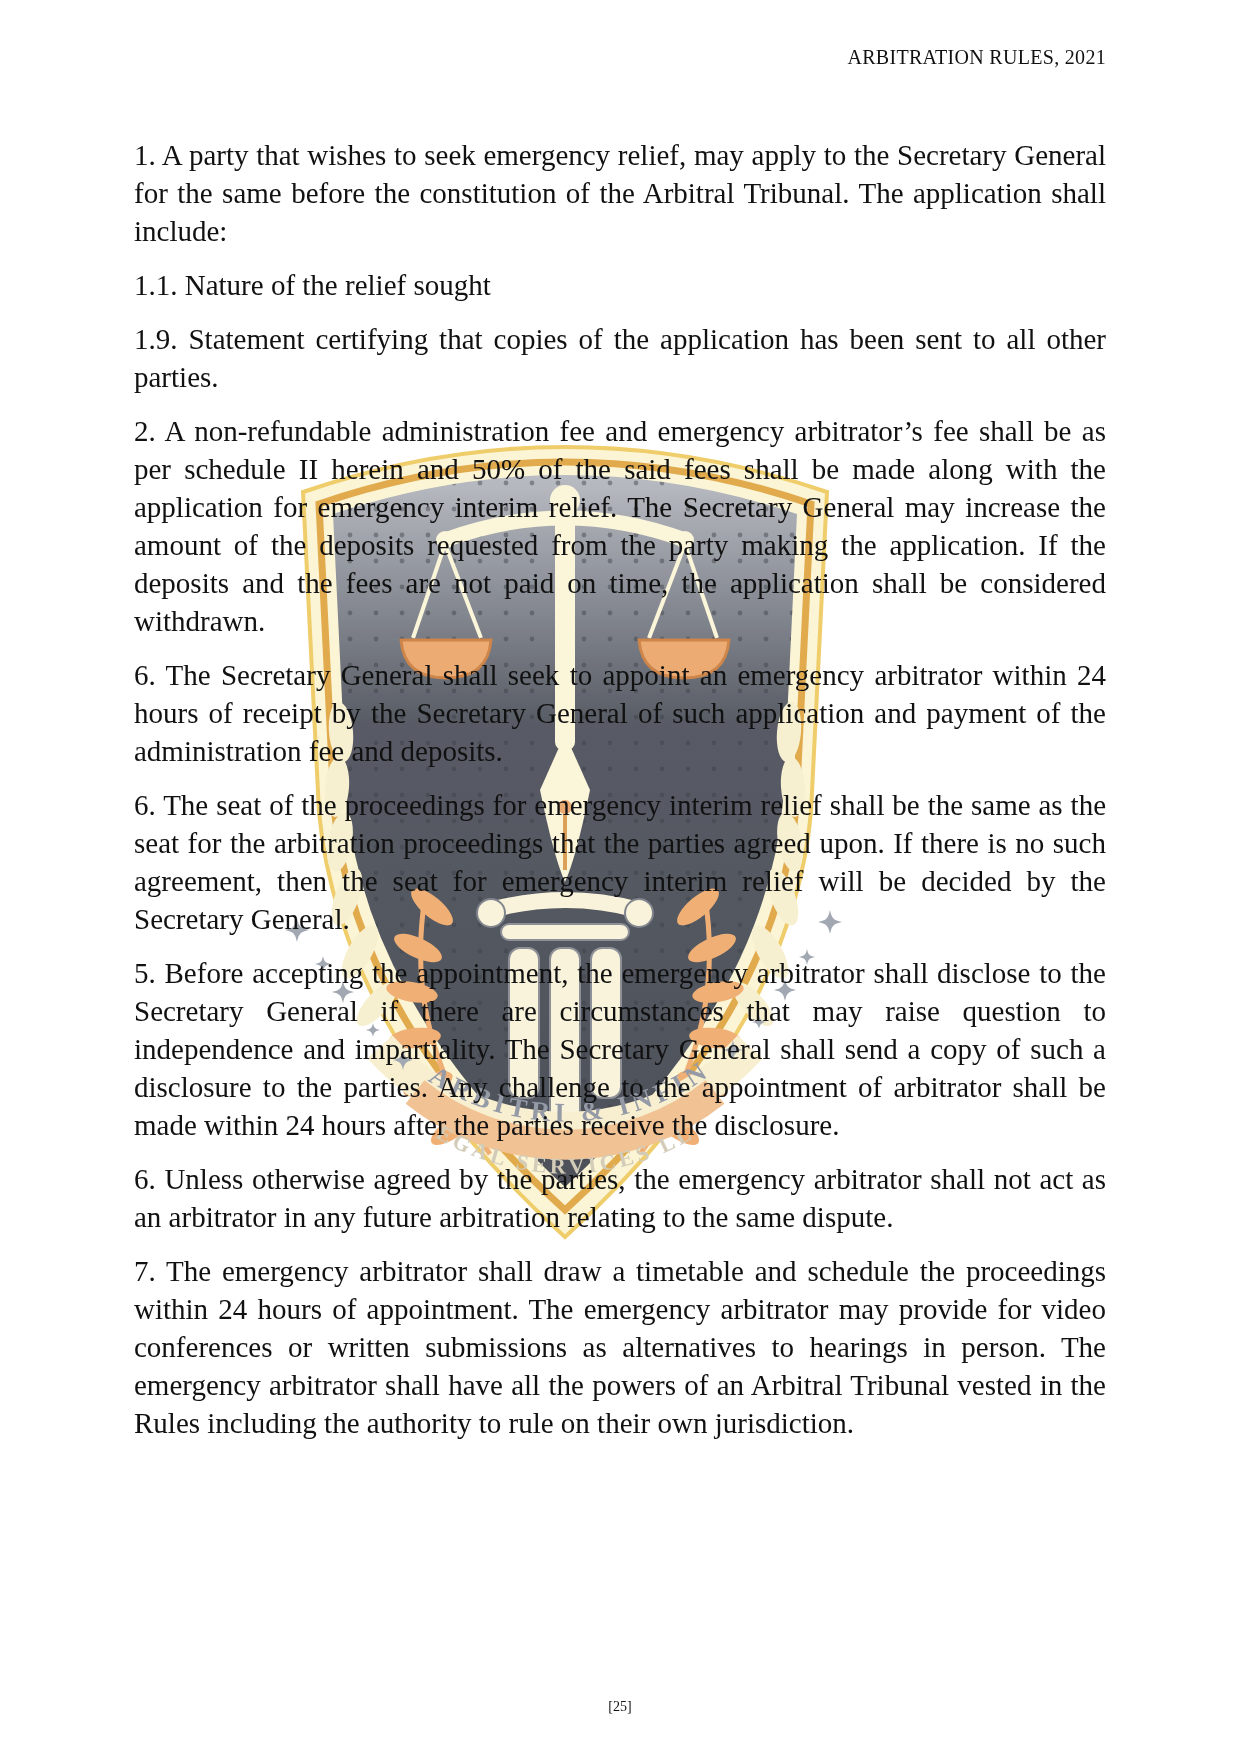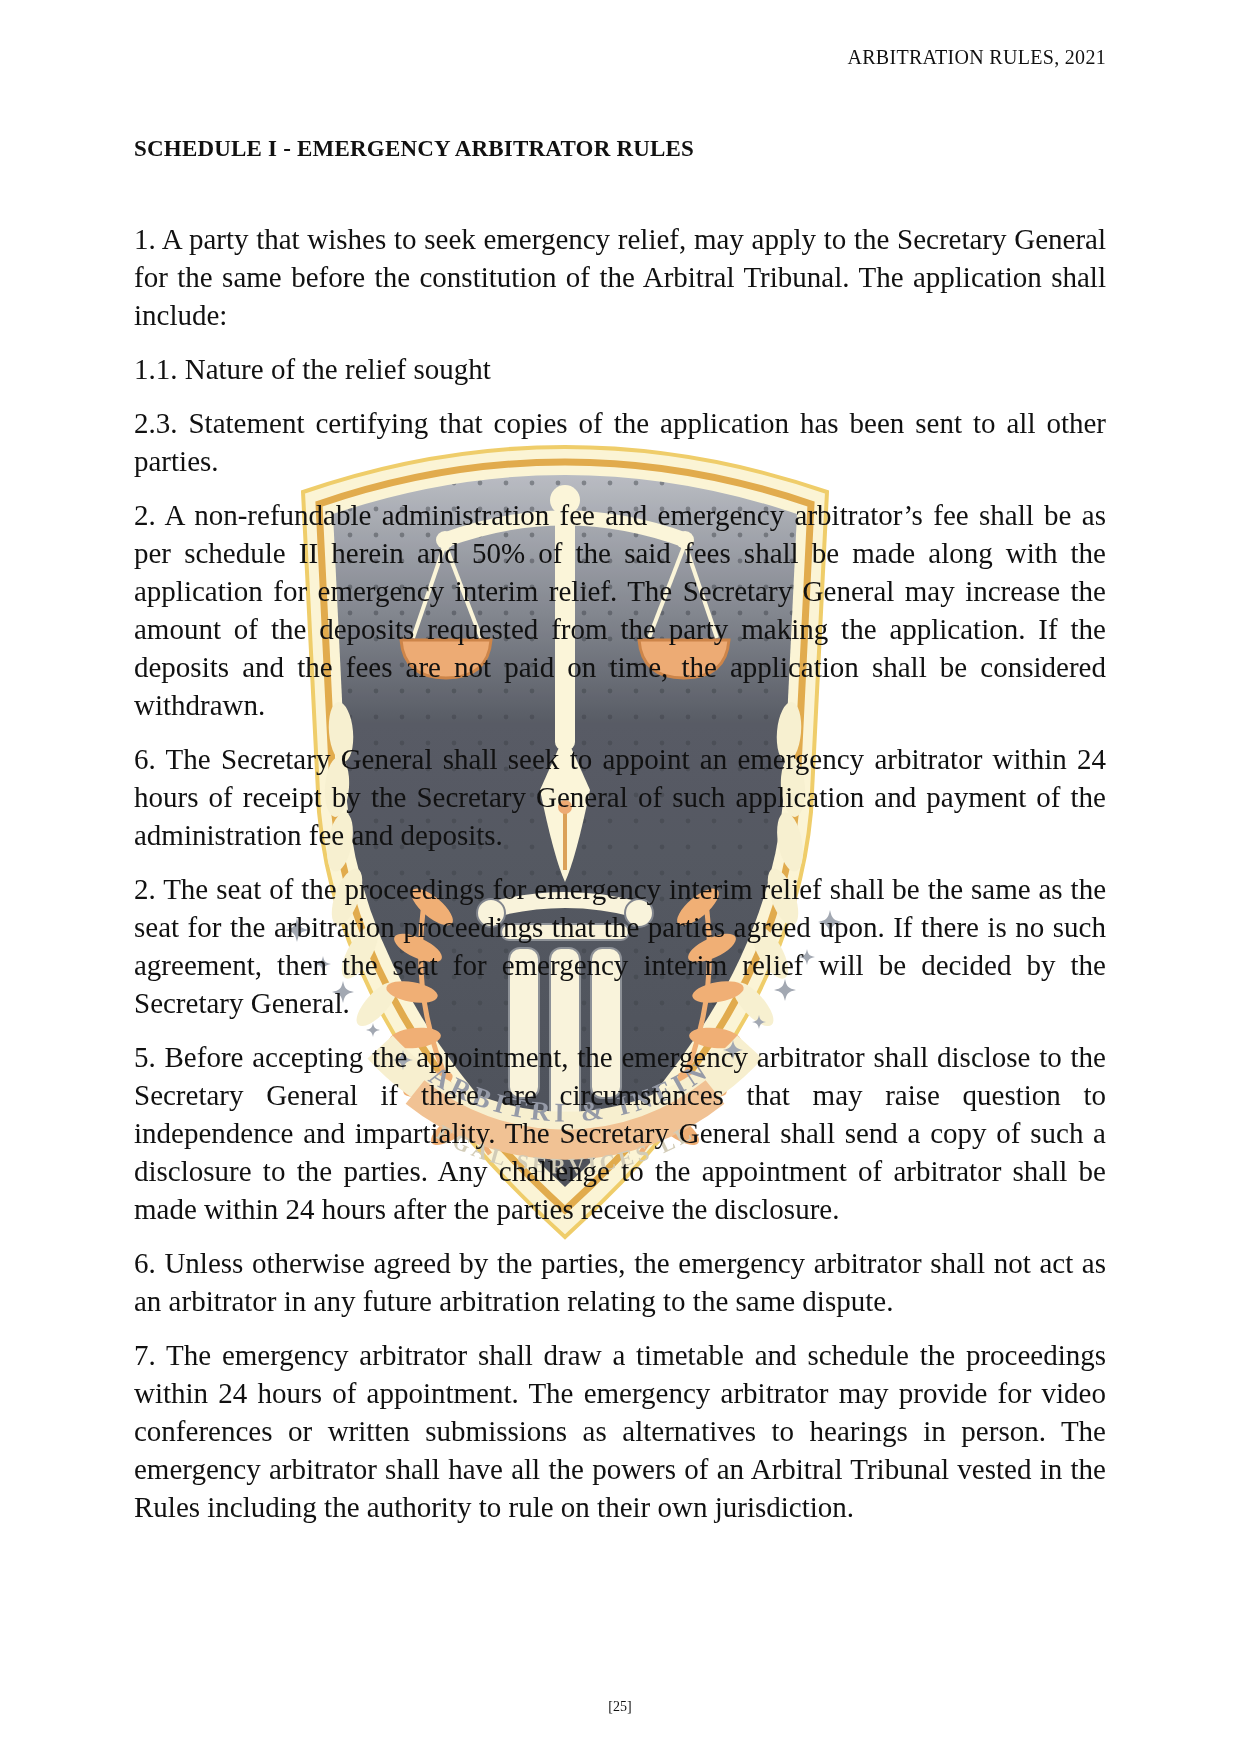--- a/index.html
+++ b/index.html
@@ -182,28 +182,27 @@
       <use href="#spark" transform="translate(474,630) scale(0.7)"></use>
       <use href="#spark" transform="translate(448,658) scale(1.0)"></use>
     </g>
   </svg>
 
   <div class="header">
     <span>ARBITRATION RULES, 2021</span>
   </div>
 
   <div class="content">
-    <h1 class="doc-title">SCHEDULE I - EMERGENCY ARBITRATOR RULES</h1>
 
     <p class="para">1. A party that wishes to seek emergency relief, may apply to the Secretary General for the same before the constitution of the Arbitral Tribunal. The application shall include:</p>
     <p class="para sub">1.1. Nature of the relief sought</p>
-    <p class="para sub">2.3. Statement certifying that copies of the application has been sent to all other parties.</p>
+    <p class="para sub">1.9. Statement certifying that copies of the application has been sent to all other parties.</p>
     <p class="para">2. A non-refundable administration fee and emergency arbitrator’s fee shall be as per schedule II herein and 50% of the said fees shall be made along with the application for emergency interim relief. The Secretary General may increase the amount of the deposits requested from the party making the application. If the deposits and the fees are not paid on time, the application shall be considered withdrawn.</p>
     <p class="para">6. The Secretary General shall seek to appoint an emergency arbitrator within 24 hours of receipt by the Secretary General of such application and payment of the administration fee and deposits.</p>
-    <p class="para">2. The seat of the proceedings for emergency interim relief shall be the same as the seat for the arbitration proceedings that the parties agreed upon. If there is no such agreement, then the seat for emergency interim relief will be decided by the Secretary General.</p>
+    <p class="para">6. The seat of the proceedings for emergency interim relief shall be the same as the seat for the arbitration proceedings that the parties agreed upon. If there is no such agreement, then the seat for emergency interim relief will be decided by the Secretary General.</p>
     <p class="para">5. Before accepting the appointment, the emergency arbitrator shall disclose to the Secretary General if there are circumstances that may raise question to independence and impartiality. The Secretary General shall send a copy of such a disclosure to the parties. Any challenge to the appointment of arbitrator shall be made within 24 hours after the parties receive the disclosure.</p>
     <p class="para">6. Unless otherwise agreed by the parties, the emergency arbitrator shall not act as an arbitrator in any future arbitration relating to the same dispute.</p>
     <p class="para">7. The emergency arbitrator shall draw a timetable and schedule the proceedings within 24 hours of appointment. The emergency arbitrator may provide for video conferences or written submissions as alternatives to hearings in person. The emergency arbitrator shall have all the powers of an Arbitral Tribunal vested in the Rules including the authority to rule on their own jurisdiction.</p>
   </div>
 
   <div class="footer">
     <span>[25]</span>
   </div>
 
 </div>

